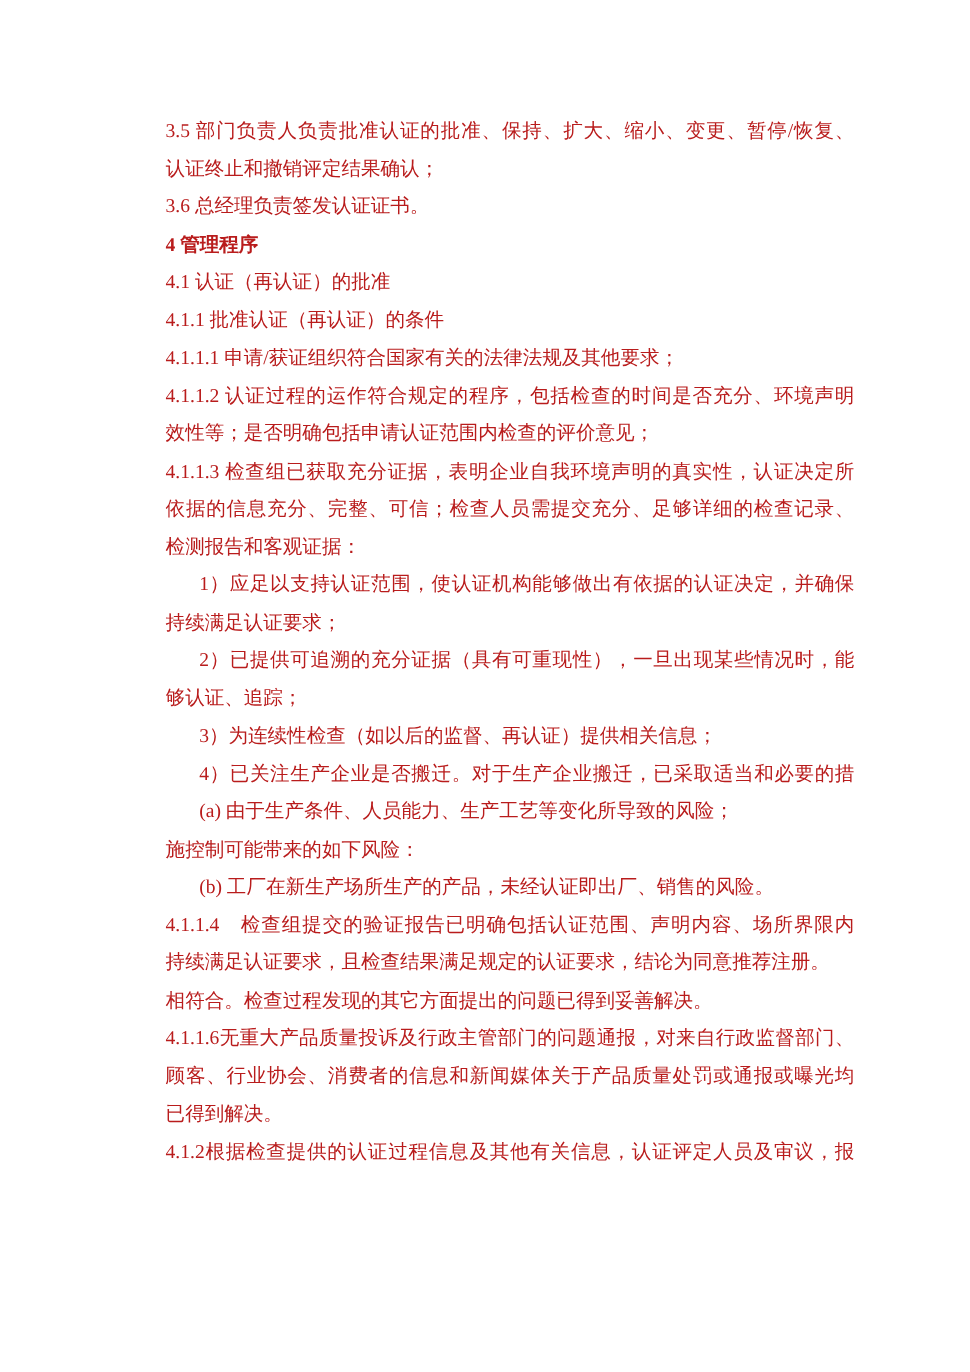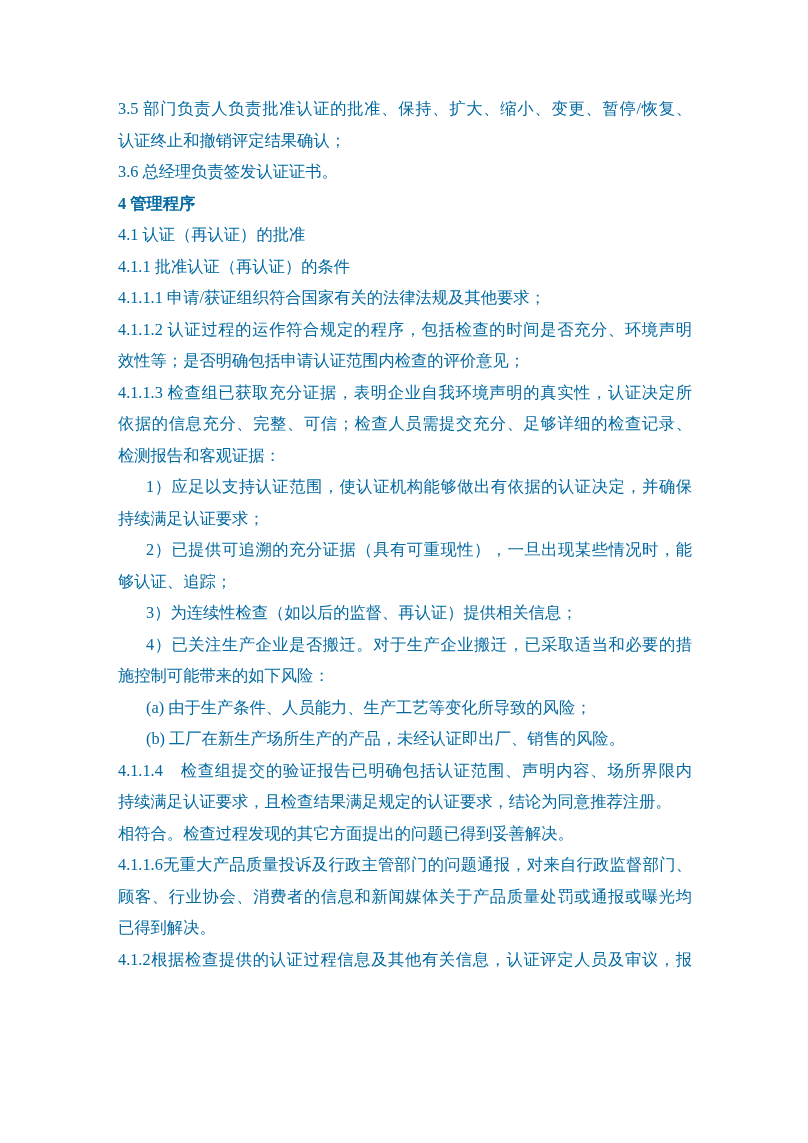--- a/index.html
+++ b/index.html
@@ -42,41 +42,41 @@
     padding-left: 28px;
   }
   .line.bold {
     font-weight: bold;
   }
 </style>
 </head>
 <body>
 
 <div class="page">
-  <div class="doc-content" id="doc-content" style="color: #0369a1;">
+  <div class="doc-content" id="doc-content" style="color: #b91c1c; margin-left: 20px;">
       <div class="line fill">3.5 部门负责人负责批准认证的批准、保持、扩大、缩小、变更、暂停/恢复、</div>
       <div class="line">认证终止和撤销评定结果确认；</div>
       <div class="line">3.6 总经理负责签发认证证书。</div>
       <div class="line bold">4 管理程序</div>
       <div class="line">4.1 认证（再认证）的批准</div>
       <div class="line">4.1.1 批准认证（再认证）的条件</div>
       <div class="line">4.1.1.1 申请/获证组织符合国家有关的法律法规及其他要求；</div>
       <div class="line fill">4.1.1.2 认证过程的运作符合规定的程序，包括检查的时间是否充分、环境声明</div>
       <div class="line">效性等；是否明确包括申请认证范围内检查的评价意见；</div>
       <div class="line fill">4.1.1.3 检查组已获取充分证据，表明企业自我环境声明的真实性，认证决定所</div>
       <div class="line fill">依据的信息充分、完整、可信；检查人员需提交充分、足够详细的检查记录、</div>
       <div class="line">检测报告和客观证据：</div>
       <div class="line indent fill">1）应足以支持认证范围，使认证机构能够做出有依据的认证决定，并确保</div>
       <div class="line">持续满足认证要求；</div>
       <div class="line indent fill">2）已提供可追溯的充分证据（具有可重现性），一旦出现某些情况时，能</div>
       <div class="line">够认证、追踪；</div>
       <div class="line indent">3）为连续性检查（如以后的监督、再认证）提供相关信息；</div>
       <div class="line indent fill">4）已关注生产企业是否搬迁。对于生产企业搬迁，已采取适当和必要的措</div>
+      <div class="line indent">(a) 由于生产条件、人员能力、生产工艺等变化所导致的风险；</div>
       <div class="line">施控制可能带来的如下风险：</div>
-      <div class="line indent">(a) 由于生产条件、人员能力、生产工艺等变化所导致的风险；</div>
       <div class="line indent">(b) 工厂在新生产场所生产的产品，未经认证即出厂、销售的风险。</div>
       <div class="line fill">4.1.1.4　检查组提交的验证报告已明确包括认证范围、声明内容、场所界限内</div>
       <div class="line">持续满足认证要求，且检查结果满足规定的认证要求，结论为同意推荐注册。</div>
       <div class="line">相符合。检查过程发现的其它方面提出的问题已得到妥善解决。</div>
       <div class="line fill">4.1.1.6无重大产品质量投诉及行政主管部门的问题通报，对来自行政监督部门、</div>
       <div class="line fill">顾客、行业协会、消费者的信息和新闻媒体关于产品质量处罚或通报或曝光均</div>
       <div class="line">已得到解决。</div>
       <div class="line fill">4.1.2根据检查提供的认证过程信息及其他有关信息，认证评定人员及审议，报</div>
     </div>
 </div>

